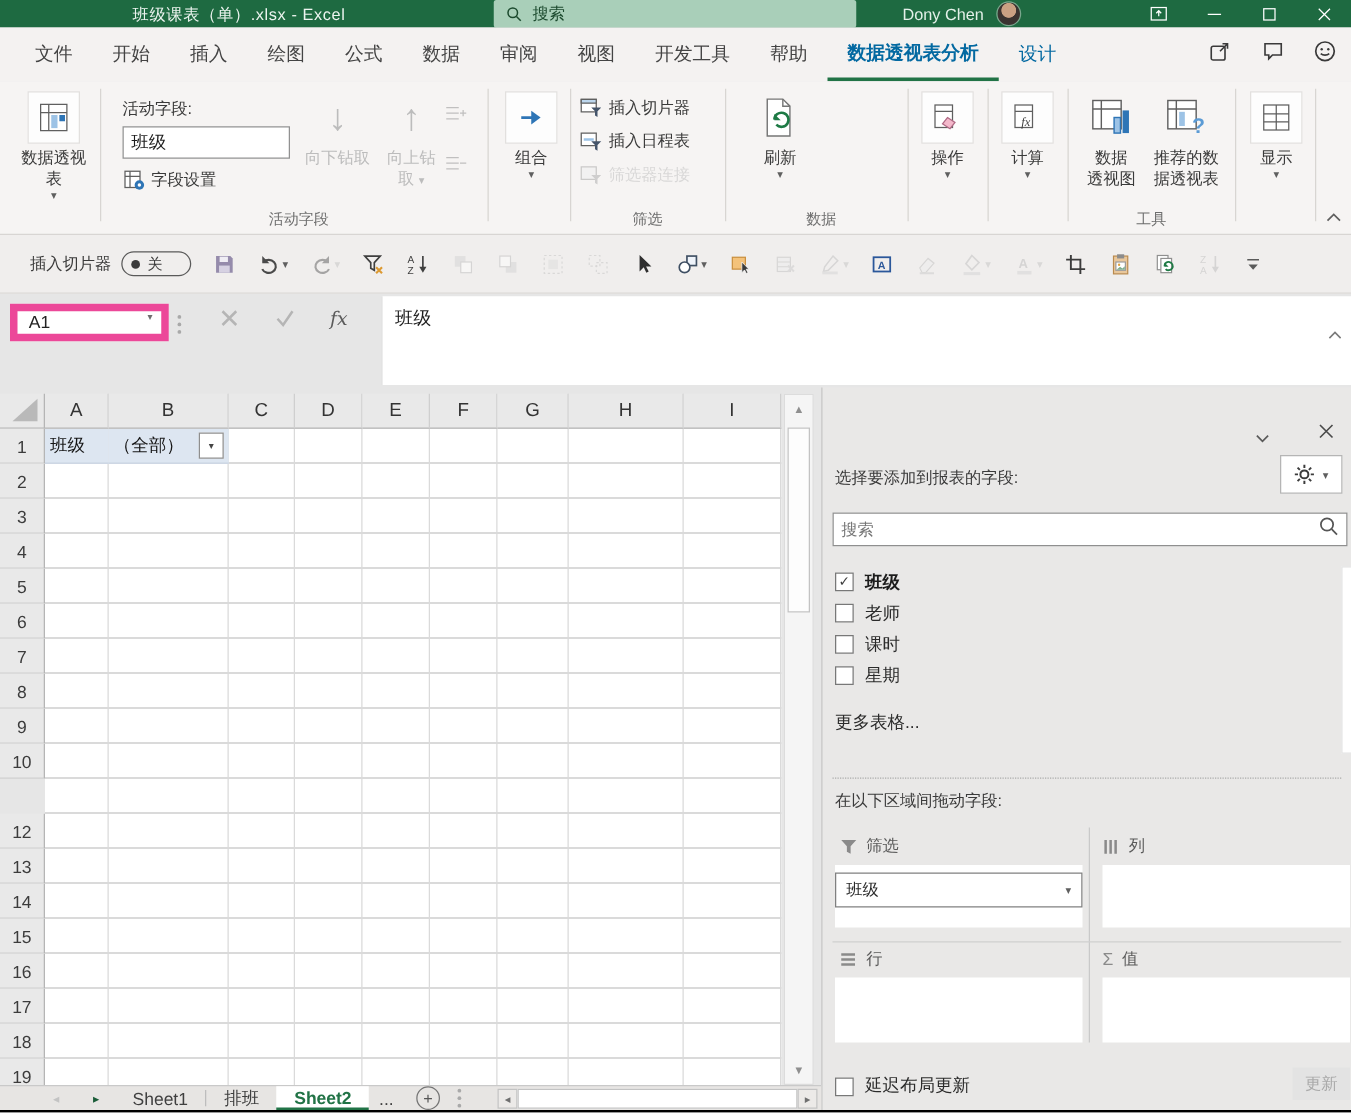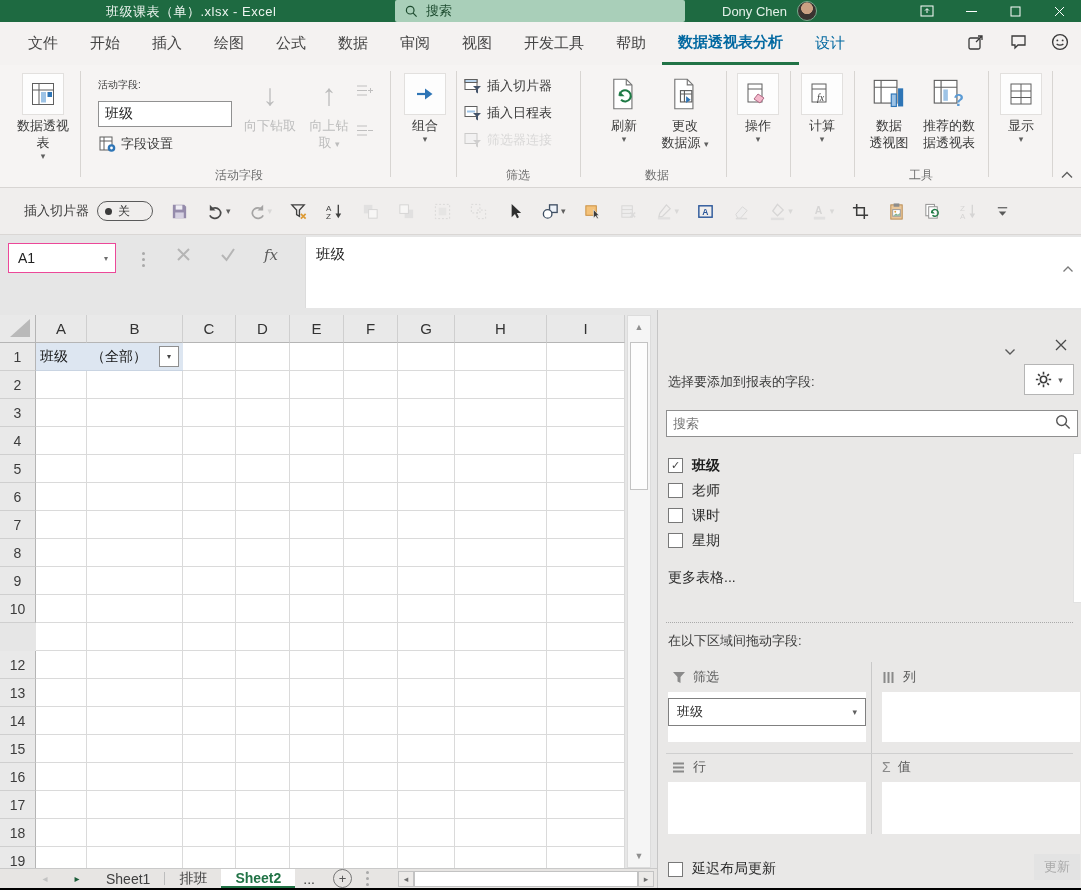--- a/index.html
+++ b/index.html
@@ -34,21 +34,21 @@
 #af-input{position:absolute;left:98px;top:36px;width:134px;height:26px;background:#fff;border:1px solid #919191;font-size:14px;padding:3px 6px;color:#1d1d1d}
 
 #qat{position:absolute;left:0;top:188px;width:1081px;height:47px;background:#f0eeed;border-bottom:1px solid #dad7d5;display:flex;align-items:center;padding-left:24px;gap:17px}
 #autosave{display:flex;align-items:center;gap:8px;font-size:13px;color:#3b3b3b}
 #as-pill{width:56px;height:20px;border:1.4px solid #5a5a5a;border-radius:11px;display:flex;align-items:center;gap:6px;padding:0 7px;font-size:12px}
 #as-dot{width:7px;height:7px;border-radius:50%;background:#3b3b3b}
 .qicon{display:flex;align-items:center;gap:1px}
 .qicon.dis{filter:grayscale(1) opacity(.45)}
 
 #frow{position:absolute;left:0;top:235px;width:1081px;height:75px;background:#e6e6e6}
-#namebox{position:absolute;left:8px;top:8px;width:108px;height:30px;background:#fff;border:1px solid #ec4899;display:flex;align-items:center;padding-left:9px;font-size:14px;color:#222}
+#namebox{position:absolute;left:8px;top:8px;width:127px;height:30px;background:#fff;border:6px solid #ec4899;display:flex;align-items:flex-start;padding-left:9px;font-size:14px;color:#222}
 .vdots{display:flex;flex-direction:column;align-items:center}
 .vdots i{width:3px;height:3px;background:#a9a9a9;border-radius:50%;margin:1.6px 0}
 #fbox{position:absolute;left:305px;top:2px;width:776px;height:71px;background:#fff;border-left:1px solid #dcdcdc;padding:8px 10px;font-size:14.5px;color:#1d1d1d}
 
 #sheet{position:absolute;left:0;top:312px;width:657px;height:556px;overflow:hidden;background:#e6e6e6}
 .colhead{position:absolute;top:3px;height:28px;background:#e9e9e9;border-right:1px solid #cfcfcf;border-bottom:1px solid #b5b5b5;display:flex;align-items:center;justify-content:center;font-size:15px;color:#333}
 .rowhead{position:absolute;left:0;width:36px;height:28px;background:#e9e9e9;border-right:1px solid #b5b5b5;border-bottom:1px solid #cfcfcf;display:flex;align-items:center;justify-content:center;font-size:14px;color:#3c3c3c}
 #corner{position:absolute;left:0;top:3px;width:36px;height:28px;background:#e9e9e9;border-right:1px solid #b5b5b5;border-bottom:1px solid #b5b5b5}
 #grid{position:absolute;left:36px;top:31px;width:589px;height:532px;background-color:#fff;background-image:repeating-linear-gradient(to bottom,#fff 0 27px,#dadada 27px 28px)}
 .vline{position:absolute;top:0;height:100%;width:1px;background:#dadada}
@@ -174,21 +174,21 @@
               <rect x="11" y="11" width="5" height="10.5" fill="#9dc3e6"></rect>
               <rect x="17.5" y="11" width="4.5" height="5" fill="#2e75b6"></rect>
             </svg>
           </span>
         </span>
       <span>数据透视表</span>
       <span class="cv">▾</span>
     </div>
     <div class="rsep" style="left:80px"></div>
 
-    <div style="position:absolute;left:98px;top:13px;font-size:10px;color:#3a3a3a">活动字段:</div>
+    <div style="position:absolute;left:98px;top:13px;font-size:13px;color:#3a3a3a">活动字段:</div>
     <div id="af-input">班级</div>
     <div class="srow" style="left:98px;top:68px">
       <svg width="18" height="18" viewBox="0 0 18 18">
           <rect x="2" y="2" width="12" height="13" fill="#fff" stroke="#5f5f5f"></rect>
           <path d="M2 6h12M6 2v13" stroke="#5f5f5f" fill="none"></path>
           <circle cx="13.5" cy="13" r="3.8" fill="#2e75b6"></circle>
           <circle cx="13.5" cy="13" r="1.4" fill="#fff"></circle>
         </svg>
       <span>字段设置</span>
     </div>
@@ -257,33 +257,20 @@
       <span class="ic">
           <svg width="30" height="34" viewBox="0 0 26 30">
             <path d="M4 2h11l5 5v21H4z" fill="#fff" stroke="#757575"></path>
             <path d="M15 2v5h5" fill="none" stroke="#757575"></path>
             <path d="M9 16.5a5 5 0 1 1 1.4 3.6" fill="none" stroke="#1e7a45" stroke-width="1.8"></path>
             <path d="M9 12.5v4.5h4.5z" fill="#1e7a45"></path>
           </svg>
         </span>
       <span>刷新</span>
       <span class="cv">▾</span>
-    </div>
-    <div class="bigbtn" style="left:654px;width:62px">
-      <span class="ic">
-          <svg width="30" height="34" viewBox="0 0 26 30">
-            <path d="M4 2h11l5 5v21H4z" fill="#fff" stroke="#757575"></path>
-            <path d="M15 2v5h5" fill="none" stroke="#757575"></path>
-            <rect x="9" y="12" width="10" height="10" fill="#fff" stroke="#5f5f5f"></rect>
-            <path d="M9 15h10M12.5 12v10" stroke="#5f5f5f"></path>
-            <path d="M14 17l4 3-4 3z" fill="#2e75b6"></path>
-          </svg>
-        </span>
-      <span>更改</span>
-      <span><span>数据源</span> <span class="cv">▾</span></span>
     </div>
     <div class="grouplab" style="left:596px;width:122px">数据</div>
     <div class="rsep" style="left:726px"></div>
 
     <div class="bigbtn" style="left:734px;width:48px">
       <span class="ic">
           <span class="plate">
             <svg width="26" height="26">
               <rect x="3" y="3" width="14" height="18" fill="#fff" stroke="#5f5f5f"></rect>
               <path d="M3 8h14" stroke="#5f5f5f"></path>

